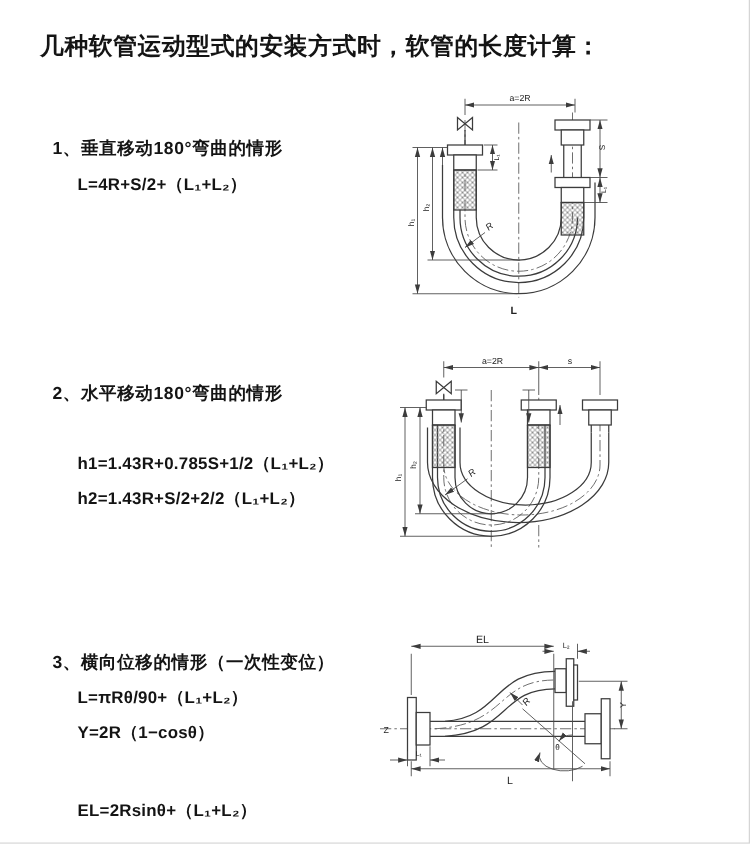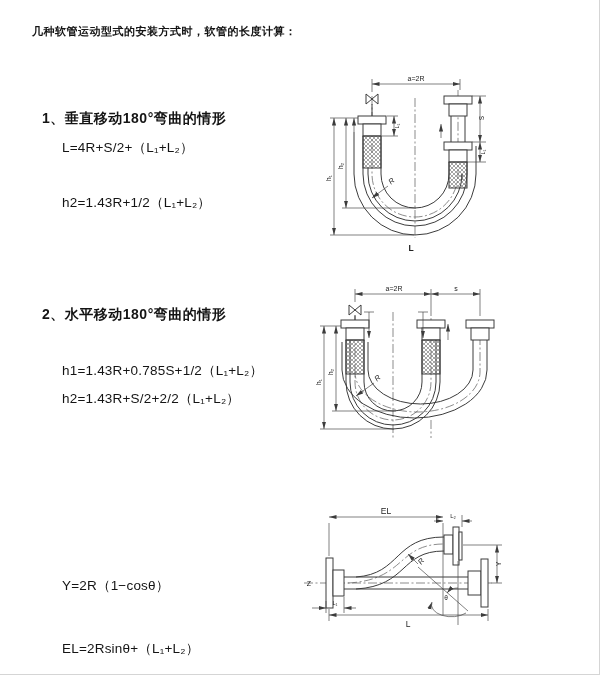--- a/index.html
+++ b/index.html
@@ -1,23 +1,23 @@
 <!DOCTYPE html>
 <html><head>
 <meta charset="utf-8">
 <style>
   html,body{margin:0;padding:0;background:#e9e9e9;}
   .page{
     position:relative;width:600px;height:675px;background:#ffffff;
     font-family:"Liberation Sans",sans-serif;color:#141414;overflow:hidden;
     box-shadow:inset -1px -1px 0 #d5d5d5;
   }
-  .title{position:absolute;left:32px;top:24px;font-size:11px;font-weight:700;letter-spacing:.5px;}
+  .title{position:absolute;left:32px;top:24px;font-size:19px;font-weight:700;letter-spacing:.5px;}
   .sec-heading{position:absolute;left:42px;font-size:14px;font-weight:700;letter-spacing:.5px;text-align:right;}
-  .formula{position:absolute;left:62px;font-size:13.5px;font-weight:400;letter-spacing:.2px;}
+  .formula{position:absolute;left:62px;font-size:13.5px;font-weight:700;letter-spacing:.2px;}
   .h-s1{top:110px}
   .f-s1-0{top:139px}.f-s1-1{top:167px}.f-s1-2{top:194px}
   .h-s2{top:306px}
   .f-s2-0{top:334px}.f-s2-1{top:362px}.f-s2-2{top:390px}
   .h-s3{top:521px}
   .f-s3-0{top:549px}.f-s3-1{top:577px}.f-s3-2{top:640px}
   .diag{position:absolute;}
   .d1{left:310px;top:70px;}
   .d2{left:306px;top:282px;}
   .d3{left:296px;top:503px;}
@@ -31,21 +31,20 @@
 </style>
 </head>
 <body>
 
 <div class="page">
 
   <div class="title">几种软管运动型式的安装方式时，软管的长度计算：</div>
 
   <div class="sec-heading h-s1">1、垂直移动180°弯曲的情形</div>
   <div class="formula f-s1-0">L=4R+S/2+（L₁+L₂）</div>
-  <div class="formula f-s1-2">h2=1.43R+1/2（L₁+L₂）</div>
 
   <svg class="diag d1" width="285" height="188" viewBox="0 0 285 188">
     <defs>
       <marker id="ar1" markerWidth="8" markerHeight="6" refX="7.5" refY="2.5" orient="auto-start-reverse" markerUnits="userSpaceOnUse">
         <path d="M0,0.4 L7.5,2.5 L0,4.6 z" fill="#3c3c3c"></path>
       </marker>
       <pattern id="hx1" width="4" height="4" patternUnits="userSpaceOnUse">
         <path d="M0,0 L4,4 M4,0 L0,4" stroke="#6a6a6a" stroke-width="0.6"></path>
       </pattern>
     </defs>
@@ -198,20 +197,22 @@
       <text x="15" y="100" font-size="6.5" text-anchor="middle" transform="rotate(-90 15 100)">h₁</text>
       <text x="27" y="90" font-size="6.5" text-anchor="middle" transform="rotate(-90 27 90)">h₂</text>
     </g>
 
     <g>
       <path class="dim" d="M68,101 L50,114" marker-end="url(#ar2)"></path>
       <text x="73" y="98" font-size="7.5" font-style="italic" text-anchor="middle" transform="rotate(-40 73 98)">R</text>
     </g>
   </svg>
 
+  <div class="sec-heading h-s3">3、横向位移的情形（一次性变位）</div>
+  <div class="formula f-s3-0">L=πRθ/90+（L₁+L₂）</div>
   <div class="formula f-s3-1">Y=2R（1−cosθ）</div>
   <div class="formula f-s3-2">EL=2Rsinθ+（L₁+L₂）</div>
 
   <svg class="diag d3" width="302" height="148" viewBox="0 0 302 148">
     <defs>
       <marker id="ar3" markerWidth="8" markerHeight="6" refX="7.5" refY="2.5" orient="auto-start-reverse" markerUnits="userSpaceOnUse">
         <path d="M0,0.4 L7.5,2.5 L0,4.6 z" fill="#3c3c3c"></path>
       </marker>
     </defs>
 

